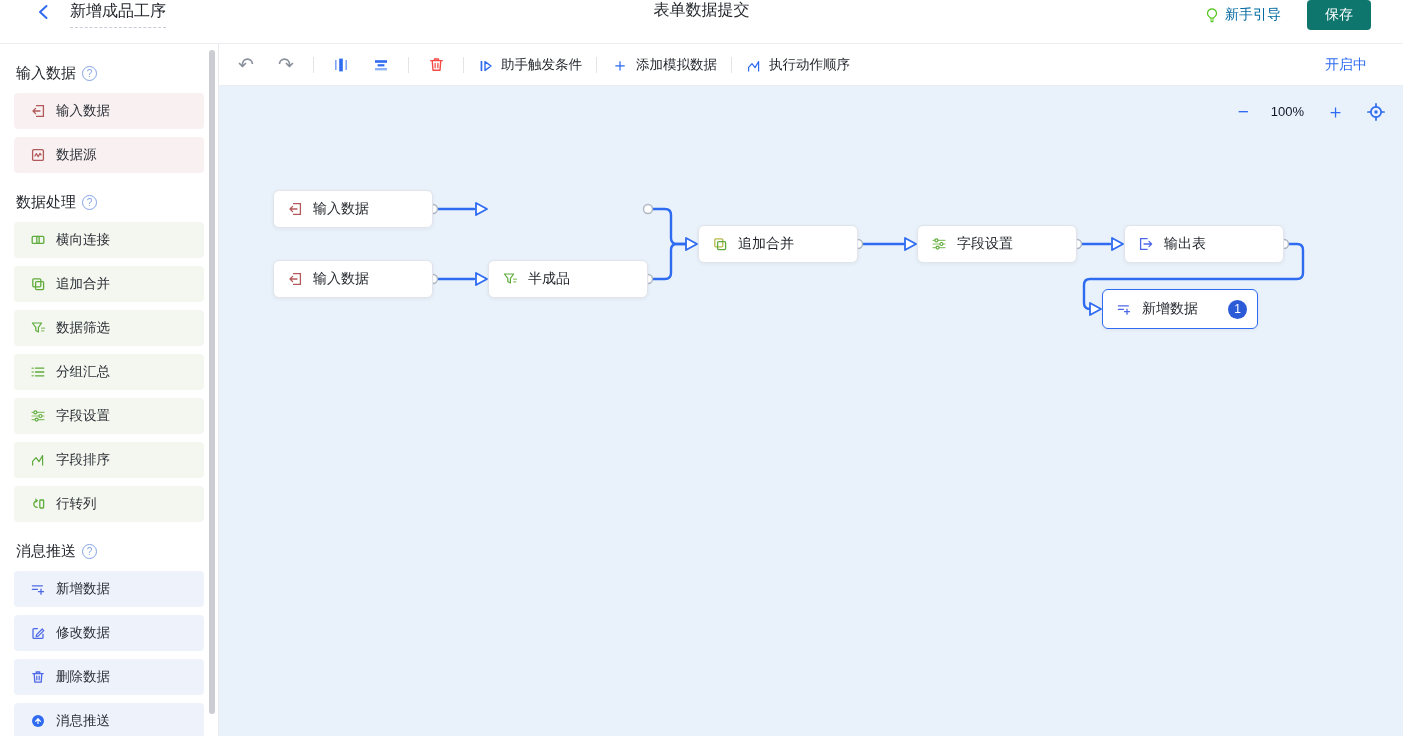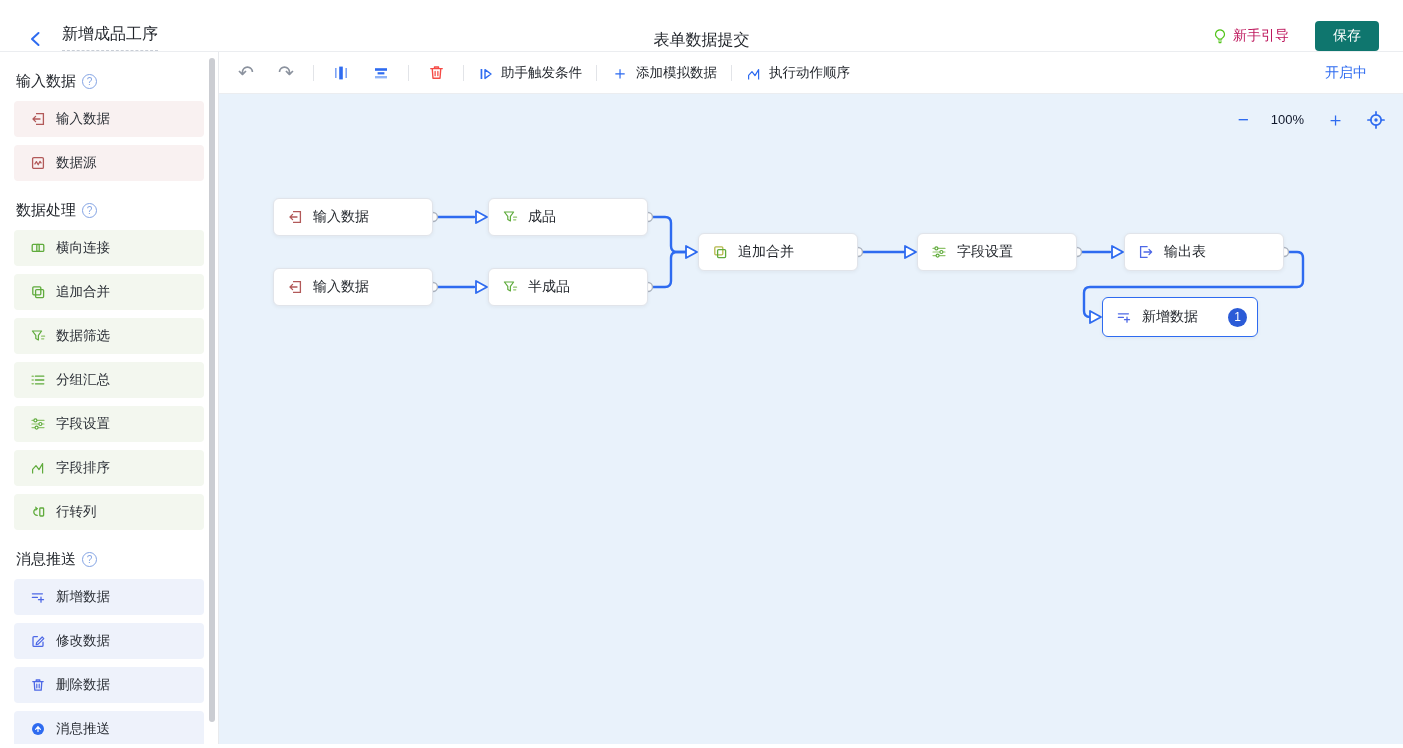--- a/index.html
+++ b/index.html
@@ -1,29 +1,29 @@
 <!DOCTYPE html>
 <html><head>
 <meta charset="utf-8">
 <style>
   * { margin:0; padding:0; box-sizing:border-box; }
   html,body { width:1403px; height:748px; overflow:hidden; background:#fff;
     font-family:"Liberation Sans", sans-serif; color:#1f2329; }
 
   
-  .header { height:52px; display:flex; align-items:flex-end; padding:0 24px;
+  .header { height:44px; display:flex; align-items:flex-start; padding:0 32px;
     border-bottom:1px solid #ebedf0; background:#fff; position:relative; }
   .back-btn { width:24px; height:24px; display:flex; align-items:center; justify-content:center;
     cursor:pointer; margin-right:14px; }
   .hdr-title { font-size:16px; color:#1f2329; padding-bottom:5px;
     border-bottom:1px dashed #c9ced6; line-height:22px; }
   .hdr-center { position:absolute; left:50%; transform:translateX(-50%);
     font-size:16px; color:#1f2329; }
   .hdr-right { margin-left:auto; display:flex; align-items:center; gap:26px; }
-  .guide { display:flex; align-items:center; gap:5px; color:#be185d; font-size:14px; cursor:pointer; }
+  .guide { display:flex; align-items:center; gap:5px; color:#0369a1; font-size:14px; cursor:pointer; }
   .save-btn { background:#0f766e; color:#fff; font-size:14px; border:none; border-radius:4px;
     height:30px; padding:0 18px; cursor:pointer; }
 
   
   .main { display:flex; height:692px; }
   .sidebar { width:219px; background:#fff; border-right:1px solid #e8eaed;
     position:relative; overflow:hidden; flex:none; }
   .workarea { flex:1; display:flex; flex-direction:column; min-width:0; }
 
   
@@ -290,27 +290,20 @@
       </svg>
 
       <div class="node" style="left:54px;top:104px">
         <svg width="16" height="16" viewBox="0 0 16 16">
           <path d="M6 2.6h7.4v10.8H6" fill="none" stroke="#b25959" stroke-width="1.3"></path>
           <path d="M10 8H3.2M5.6 5.4 3 8l2.6 2.6" fill="none" stroke="#b25959" stroke-width="1.3" stroke-linecap="round" stroke-linejoin="round"></path>
         </svg>
         <span>输入数据</span>
       </div>
 
-      <div class="node" style="left:269px;top:104px">
-        <svg width="16" height="16" viewBox="0 0 16 16">
-          <path d="M2.4 3h9.2L8.4 7.4V12l-2.6-1.6V7.4Z" fill="none" stroke="#5fab3c" stroke-width="1.2" stroke-linejoin="round"></path>
-          <path d="M11.6 8.2h3M11.6 10.8h2.2" stroke="#8fc36b" stroke-width="1.2" stroke-linecap="round"></path>
-        </svg>
-        <span>成品</span>
-      </div>
 
       <div class="node" style="left:54px;top:174px">
         <svg width="16" height="16" viewBox="0 0 16 16">
           <path d="M6 2.6h7.4v10.8H6" fill="none" stroke="#b25959" stroke-width="1.3"></path>
           <path d="M10 8H3.2M5.6 5.4 3 8l2.6 2.6" fill="none" stroke="#b25959" stroke-width="1.3" stroke-linecap="round" stroke-linejoin="round"></path>
         </svg>
         <span>输入数据</span>
       </div>
 
       <div class="node" style="left:269px;top:174px">

